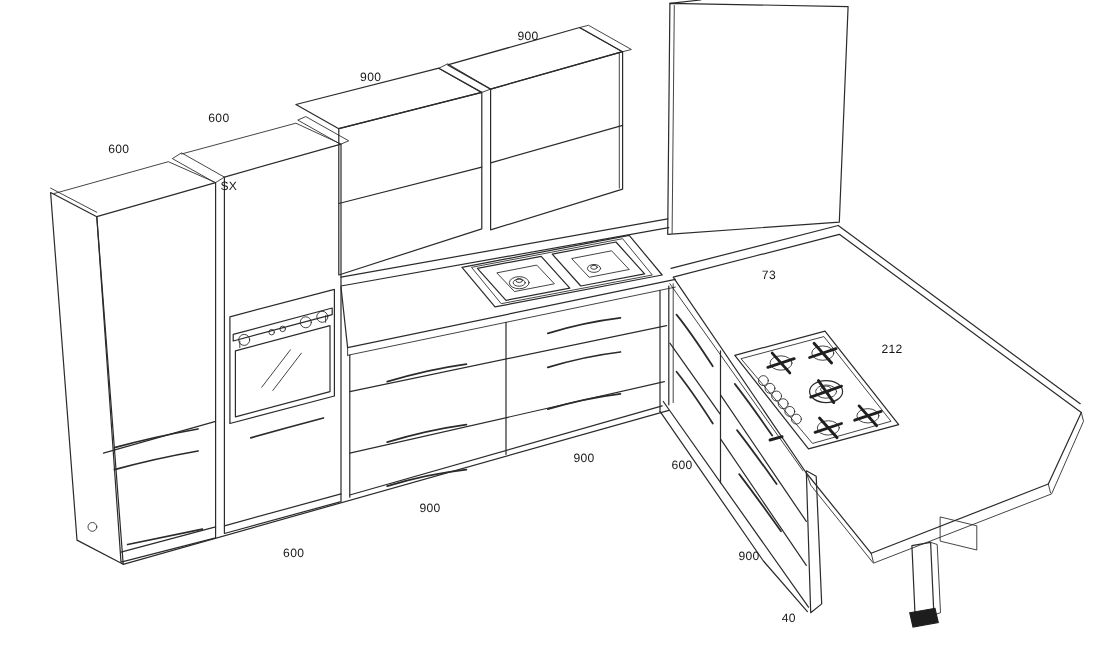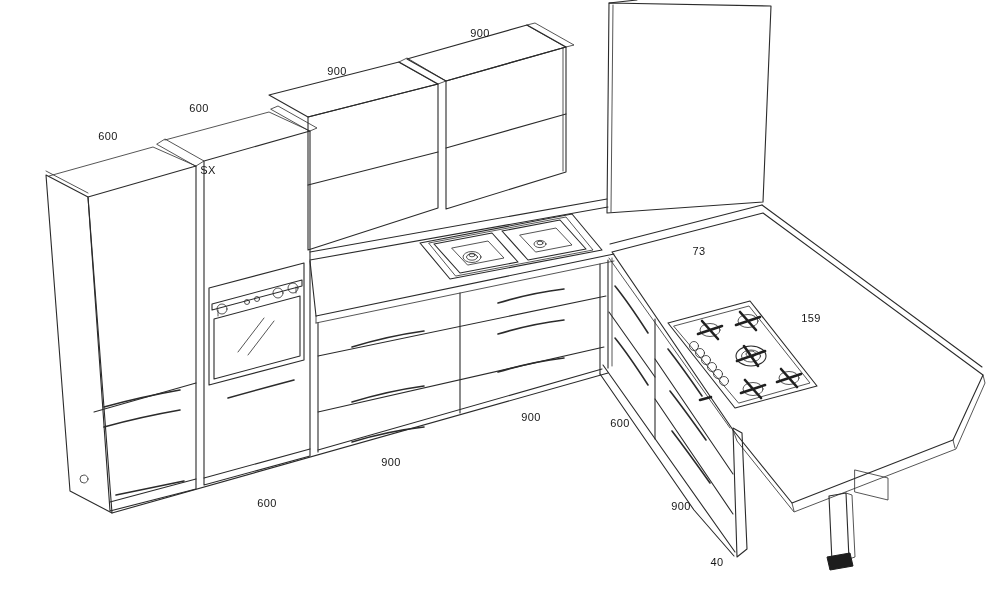--- a/index.html
+++ b/index.html
@@ -189,20 +189,20 @@
     <path class="burn" d="M700 400 L711 397"></path>
   </g>
 </svg>
 
   <div class="dim" style="left:108px;top:136px;">600</div>
   <div class="dim" style="left:199px;top:108px;">600</div>
   <div class="dim" style="left:208px;top:126px;margin-top:44px;">SX</div>
   <div class="dim" style="left:337px;top:71px;">900</div>
   <div class="dim" style="left:480px;top:33px;">900</div>
   <div class="dim" style="left:699px;top:251px;">73</div>
-  <div class="dim" style="left:811px;top:318px;">159</div>
+  <div class="dim" style="left:811px;top:318px;">212</div>
   <div class="dim" style="left:531px;top:417px;">900</div>
   <div class="dim" style="left:620px;top:423px;">600</div>
   <div class="dim" style="left:391px;top:462px;">900</div>
   <div class="dim" style="left:267px;top:503px;">600</div>
   <div class="dim" style="left:681px;top:506px;">900</div>
   <div class="dim" style="left:717px;top:562px;">40</div>
 </div>
 
 </body></html>

